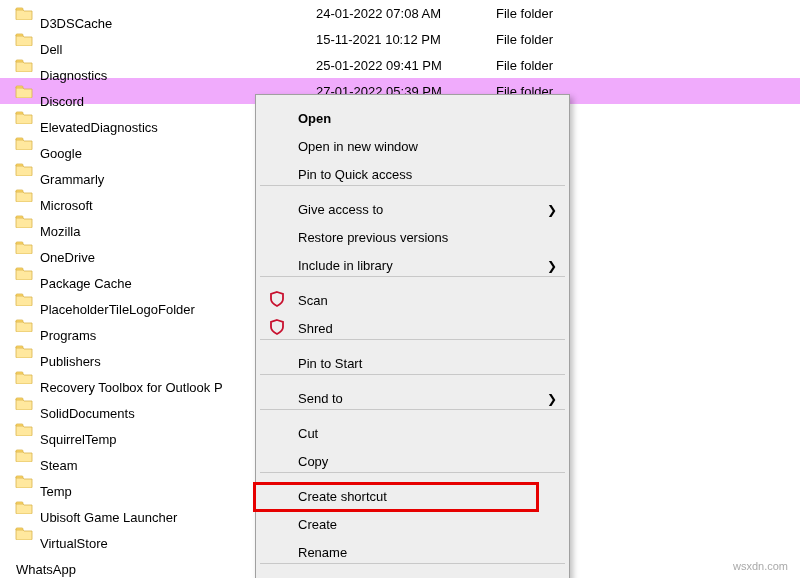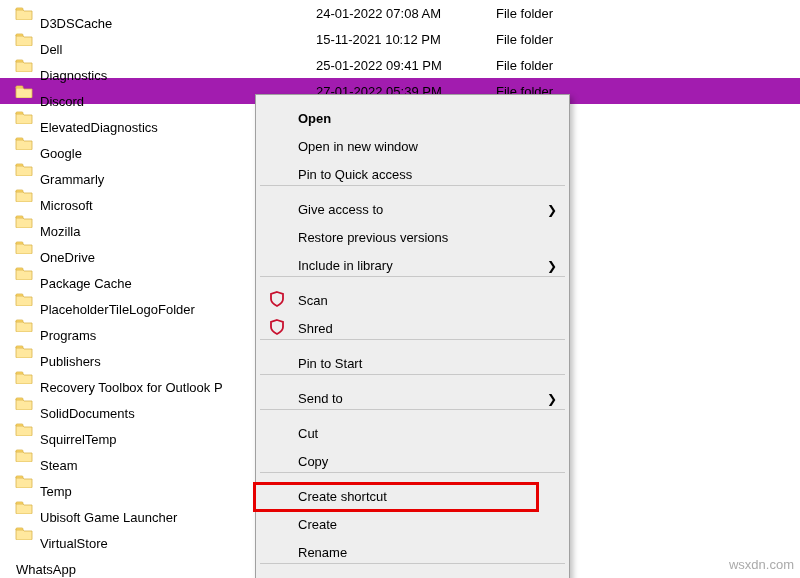--- a/index.html
+++ b/index.html
@@ -14,21 +14,21 @@
     overflow: hidden;
     position: relative;
   }
   .file-list { width: 100%; }
   .row {
     display: flex;
     align-items: center;
     height: 26px;
     padding-left: 12px;
   }
-  .row.selected { background: #a21caf; }
+  .row.selected { background: #f0abfc; }
   .icon-cell {
     width: 24px;
     display: flex;
     align-items: center;
     justify-content: center;
   }
   .folder-icon svg { display: block; }
   .name-cell { width: 280px; padding-left: 4px; margin-top: 21px; }
   .date-cell { width: 180px; color: #000; }
   .type-cell { width: 120px; color: #000; }
@@ -75,23 +75,23 @@
     position: absolute;
     border: 3px solid #e60000;
     pointer-events: none;
     left: 253px;
     top: 482px;
     width: 286px;
     height: 30px;
   }
   .watermark {
     position: absolute;
-    right: 6px;
+    right: 12px;
     bottom: 6px;
-    font-size: 13px;
+    font-size: 11px;
     color: #aaa;
   }
 </style>
 </head>
 <body>
 
 <div class="file-list" id="file-list">
     <div class="row">
       <span class="icon-cell folder-icon">
         <svg width="18" height="14" viewBox="0 0 18 14">

